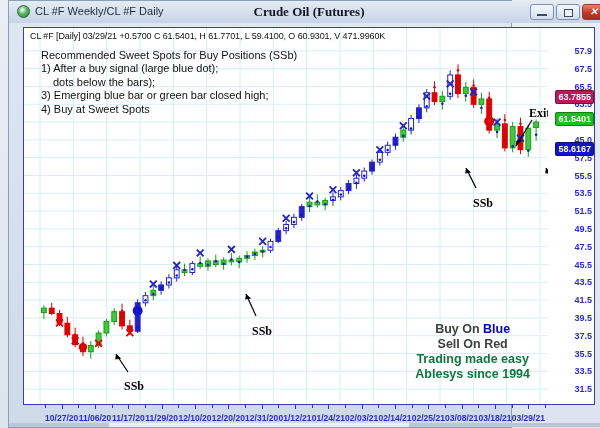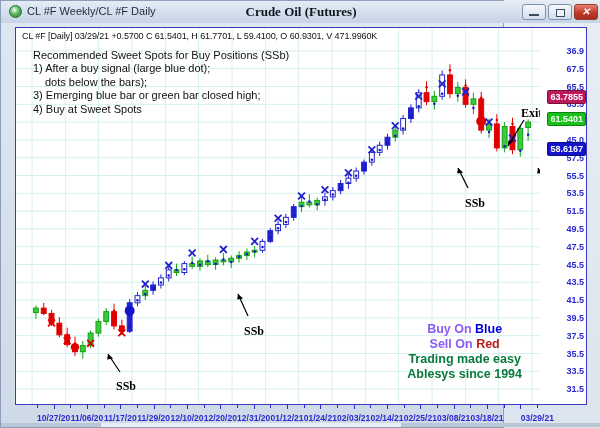--- a/index.html
+++ b/index.html
@@ -4,21 +4,21 @@
 <style>
   html,body{margin:0;padding:0;background:#808080;}
   body{font-family:"Liberation Sans",sans-serif;}
   #app{
     position:relative;width:600px;height:428px;overflow:hidden;
     background:linear-gradient(180deg,#e9eef5 0%,#dbe4ef 100%);
     box-sizing:border-box;
   }
   
   #frame{
-    position:absolute;left:0;top:0;width:504px;height:428px;
+    position:absolute;left:8px;top:0;width:504px;height:428px;
     border:1px solid #8ba0b8;box-sizing:border-box;
     background:linear-gradient(180deg,#dfe7f1 0%,#cfdae8 100%);
   }
   
   #titlebar{
     position:absolute;left:0;top:0;width:600px;height:22px;
     background:linear-gradient(180deg,#e4ebf4 0%,#c6d4e6 100%);
   }
   #tb-icon{
     position:absolute;left:8px;top:4px;width:13px;height:13px;border-radius:50%;
@@ -91,23 +91,23 @@
   .xmark{position:absolute;top:0;width:1px;height:4px;background:#2a2ad0;}
   
   .ann{
     position:absolute;font-family:"Liberation Serif",serif;
     font-weight:bold;font-size:12px;color:#000;white-space:nowrap;
   }
   #promo{
     position:absolute;right:18px;bottom:22px;text-align:center;
     font-size:12.5px;font-weight:bold;line-height:15px;
   }
-  .promo-k{color:#8b5cf6;}
+  .promo-k{color:#404040;}
   .promo-blue{color:#0000e0;}
-  .promo-red{color:#b91c1c;}
+  .promo-red{color:#404040;}
   .promo-green{color:#0a7a3c;}
   #scrollbar{
     position:absolute;left:0;bottom:0;width:600px;height:4px;background:#b9c6d6;
   }
   #sb-thumb{position:absolute;left:100px;top:0;width:300px;height:4px;background:#e8eef6;}
 </style>
 </head>
 <body>
 
 <div id="app">
@@ -405,21 +405,21 @@
           </div>
           <div class="promo-green">Trading made easy</div>
           <div class="promo-green">Ablesys since 1994</div>
         </div>
       <div class="ann" style="left: 505px; top: 78px;">Exit</div>
           <div class="ann" style="left: 100px; top: 351px;">SSb</div>
           <div class="ann" style="left: 228px; top: 296px;">SSb</div>
           <div class="ann" style="left: 449px; top: 168px;">SSb</div>
         </div>
       <div id="yaxis">
-          <div class="ytick" style="top: 17.9px;">36.9</div>
+          <div class="ytick" style="top: 17.9px;">57.9</div>
           <div class="ytick" style="top: 35.7px;">67.5</div>
           <div class="ytick" style="top: 53.5px;">65.5</div>
           <div class="ytick" style="top: 71.3px;">63.5</div>
           <div class="ytick" style="top: 89.1px;">61.5</div>
           <div class="ytick" style="top: 106.9px;">45.0</div>
           <div class="ytick" style="top: 124.7px;">57.5</div>
           <div class="ytick" style="top: 142.5px;">55.5</div>
           <div class="ytick" style="top: 160.3px;">53.5</div>
           <div class="ytick" style="top: 178.1px;">51.5</div>
           <div class="ytick" style="top: 195.9px;">49.5</div>
@@ -461,21 +461,21 @@
         <div class="xtick" style="left: 338.667px;">02/03/21</div>
         <div class="xmark" style="left: 372px;"></div>
         <div class="xtick" style="left: 372px;">02/14/21</div>
         <div class="xmark" style="left: 405.333px;"></div>
         <div class="xtick" style="left: 405.333px;">02/25/21</div>
         <div class="xmark" style="left: 438.667px;"></div>
         <div class="xtick" style="left: 438.667px;">03/08/21</div>
         <div class="xmark" style="left: 472px;"></div>
         <div class="xtick" style="left: 472px;">03/18/21</div>
         <div class="xmark" style="left: 505.333px;"></div>
-        <div class="xtick" style="left: 505.333px; margin-left: 17px;">03/29/21</div>
+        <div class="xtick" style="left: 505.333px;">03/29/21</div>
         <div class="xmark" style="left: 22px; height: 3px;"></div>
         <div class="xmark" style="left: 38.6667px; height: 3px;"></div>
         <div class="xmark" style="left: 55.3333px; height: 3px;"></div>
         <div class="xmark" style="left: 72px; height: 3px;"></div>
         <div class="xmark" style="left: 88.6667px; height: 3px;"></div>
         <div class="xmark" style="left: 105.333px; height: 3px;"></div>
         <div class="xmark" style="left: 122px; height: 3px;"></div>
         <div class="xmark" style="left: 138.667px; height: 3px;"></div>
         <div class="xmark" style="left: 155.333px; height: 3px;"></div>
         <div class="xmark" style="left: 172px; height: 3px;"></div>

